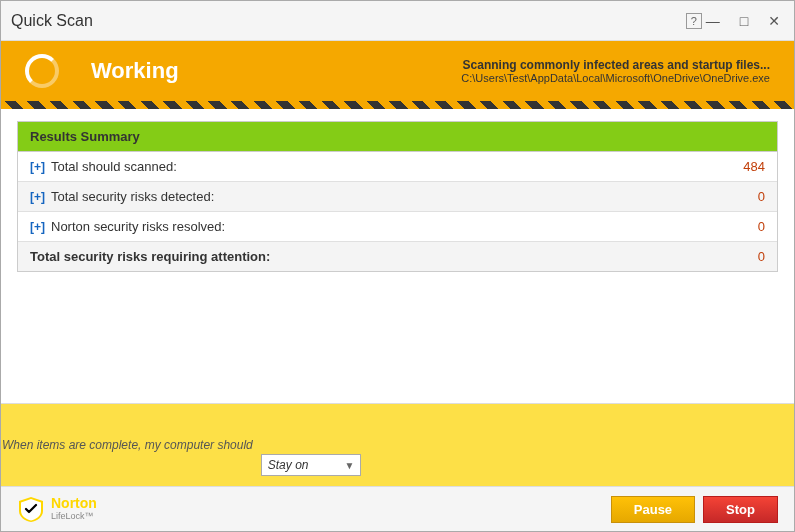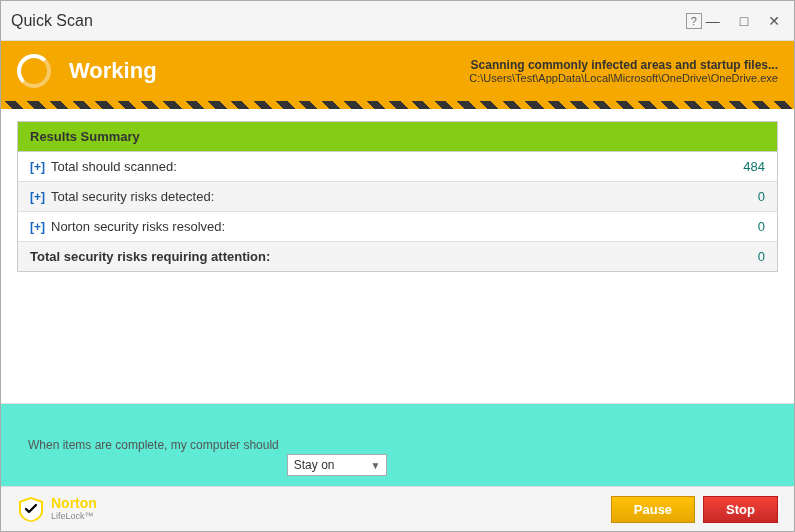--- a/index.html
+++ b/index.html
@@ -61,23 +61,23 @@
       line-height: 1;
       padding: 2px 4px;
     }
 
     
     .status-bar {
       background: #F5A800;
       height: 60px;
       display: flex;
       align-items: center;
-      padding: 0 16px;
-      flex-shrink: 0;
-      gap: 18px;
+      padding: 0 24px;
+      flex-shrink: 0;
+      gap: 32px;
     }
     .status-spinner {
       width: 34px;
       height: 34px;
       border-radius: 50%;
       border: 4px solid rgba(255,255,255,0.4);
       border-top: 4px solid #fff;
       border-left: 4px solid #fff;
       flex-shrink: 0;
     }
@@ -151,34 +151,35 @@
       margin-right: 6px;
       cursor: pointer;
       font-weight: 600;
     }
     .row-label {
       flex: 1;
       color: #333;
     }
     .row-label.bold { font-weight: 700; }
     .row-value {
-      color: #0f766e;
+      color: #c2410c;
       font-weight: 400;
       min-width: 30px;
       text-align: right;
     }
 
     
     .bottom-section {
       border-top: 1px solid #ddd;
-      padding: 10px 27px;
-      display: flex;
-      align-items: center;
-      background: #5eead4;
-      flex-shrink: 0;
+      padding: 10px 1px;
+      display: flex;
+      align-items: center;
+      background: #fde047;
+      flex-shrink: 0;
+      font-style: italic;
     }
     .when-complete-label {
       color: #555;
       font-size: 12px;
       margin-right: 8px;
     }
     .dropdown-select {
       border: 1px solid #aaa;
       background: #fff;
       padding: 3px 6px;

